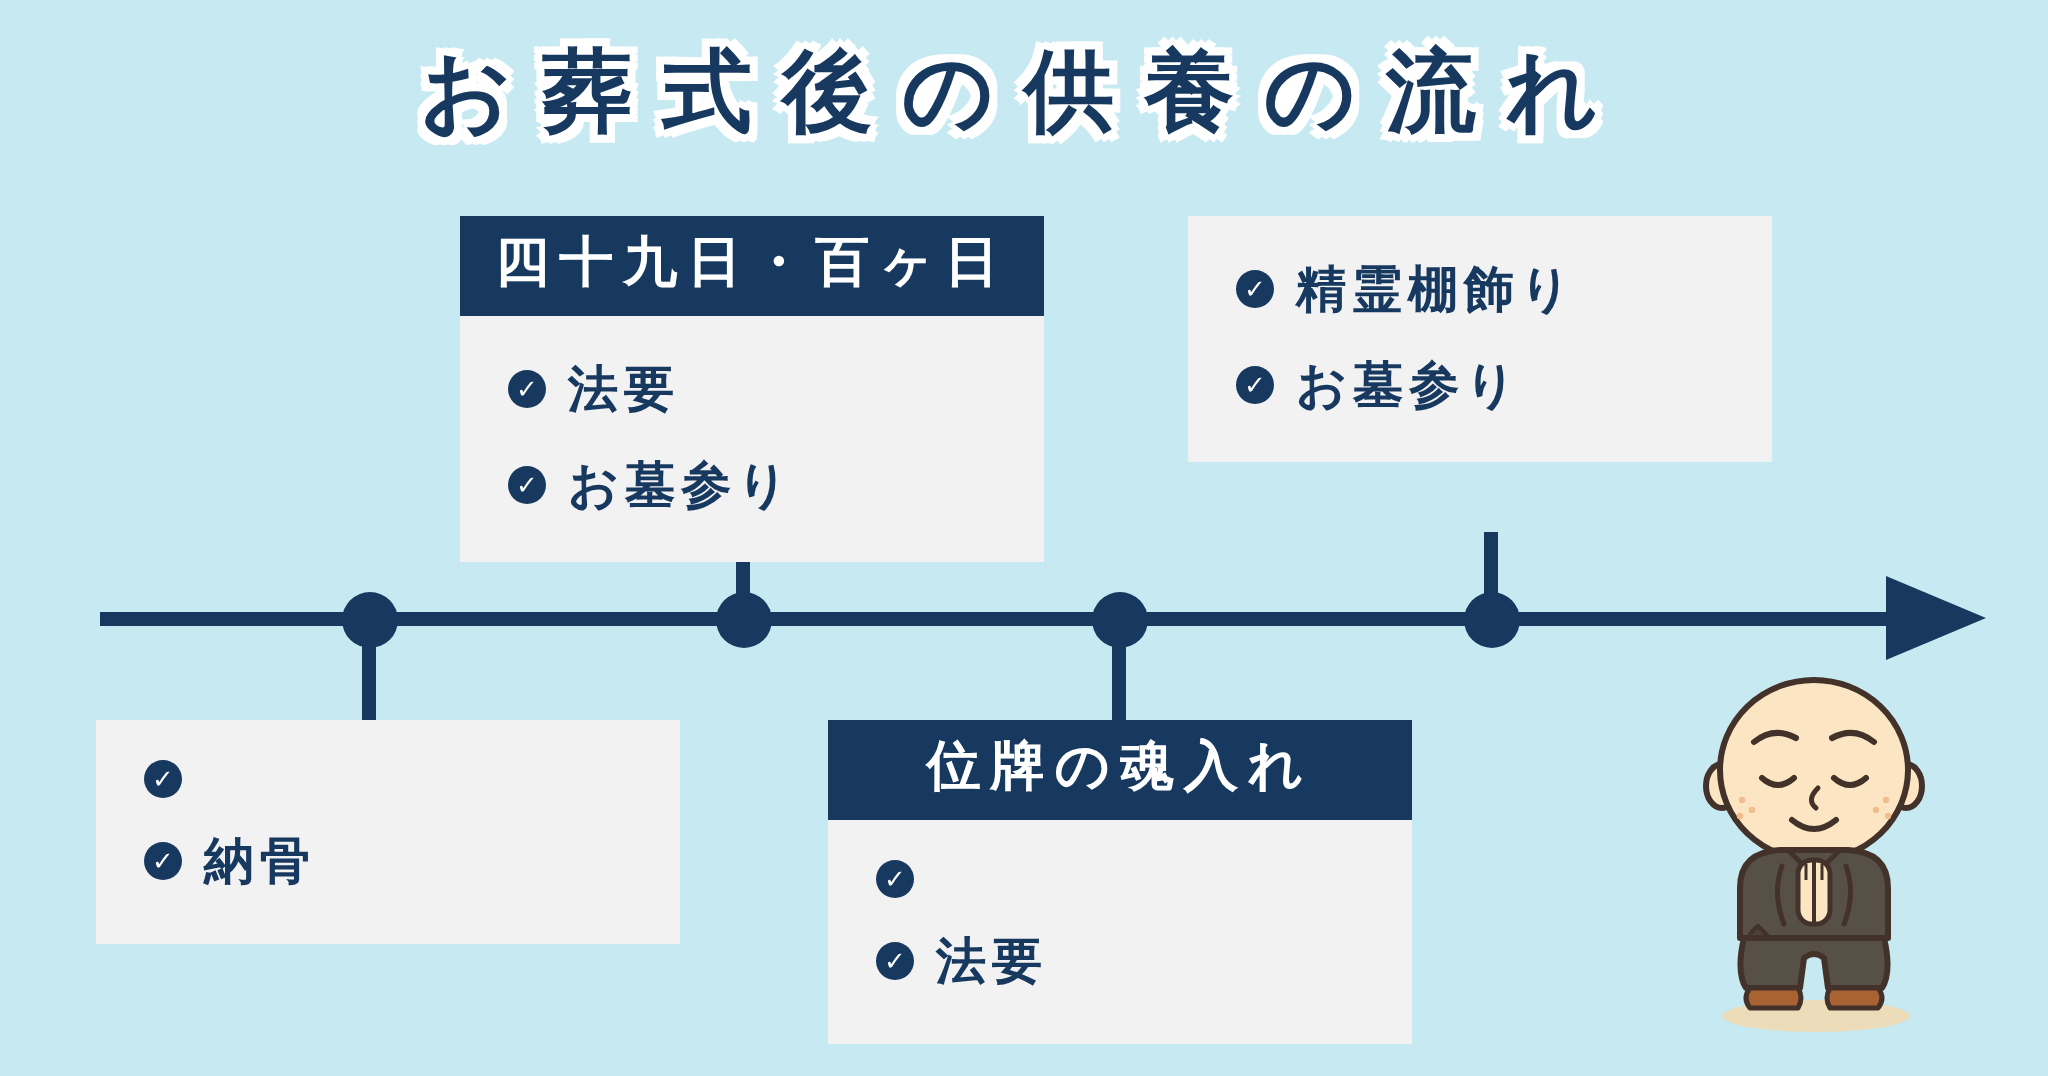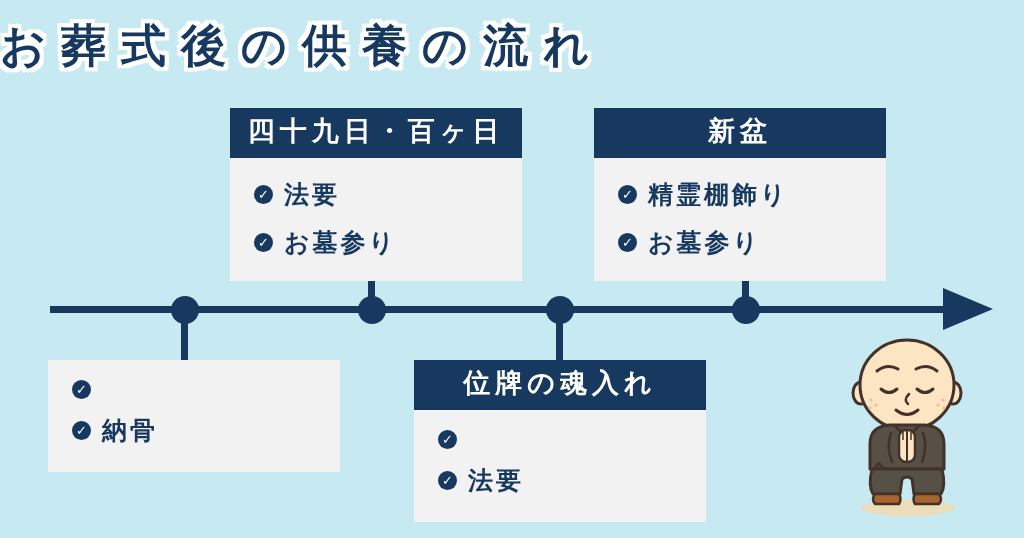--- a/index.html
+++ b/index.html
@@ -13,20 +13,21 @@
     background: #c7eaf2;
     overflow: hidden;
   }
 
   
   .title {
     position: absolute;
     top: 16px;
     left: 0;
     width: 100%;
+    text-align: center;
     font-size: 45px;
     font-weight: bold;
     letter-spacing: 15px;
     color: #17395f;
     text-shadow:
       -4px -4px 0 #fff,  0 -4px 0 #fff,  4px -4px 0 #fff,
       -4px  0   0 #fff,  4px  0   0 #fff,
       -4px  4px 0 #fff,  0  4px 0 #fff,  4px  4px 0 #fff,
       -3px -3px 0 #fff,  3px -3px 0 #fff,
       -3px  3px 0 #fff,  3px  3px 0 #fff;
@@ -141,21 +142,20 @@
         <span class="item-label">法要</span>
       </div>
       <div class="item">
         <span class="check">✓</span>
         <span class="item-label">お墓参り</span>
       </div>
     </div>
   </section>
 
   <section class="card top" style="left:594px; top:108px;">
-    <header class="card-header">新盆</header>
     <div class="card-body">
       <div class="item">
         <span class="check">✓</span>
         <span class="item-label">精霊棚飾り</span>
       </div>
       <div class="item">
         <span class="check">✓</span>
         <span class="item-label">お墓参り</span>
       </div>
     </div>

